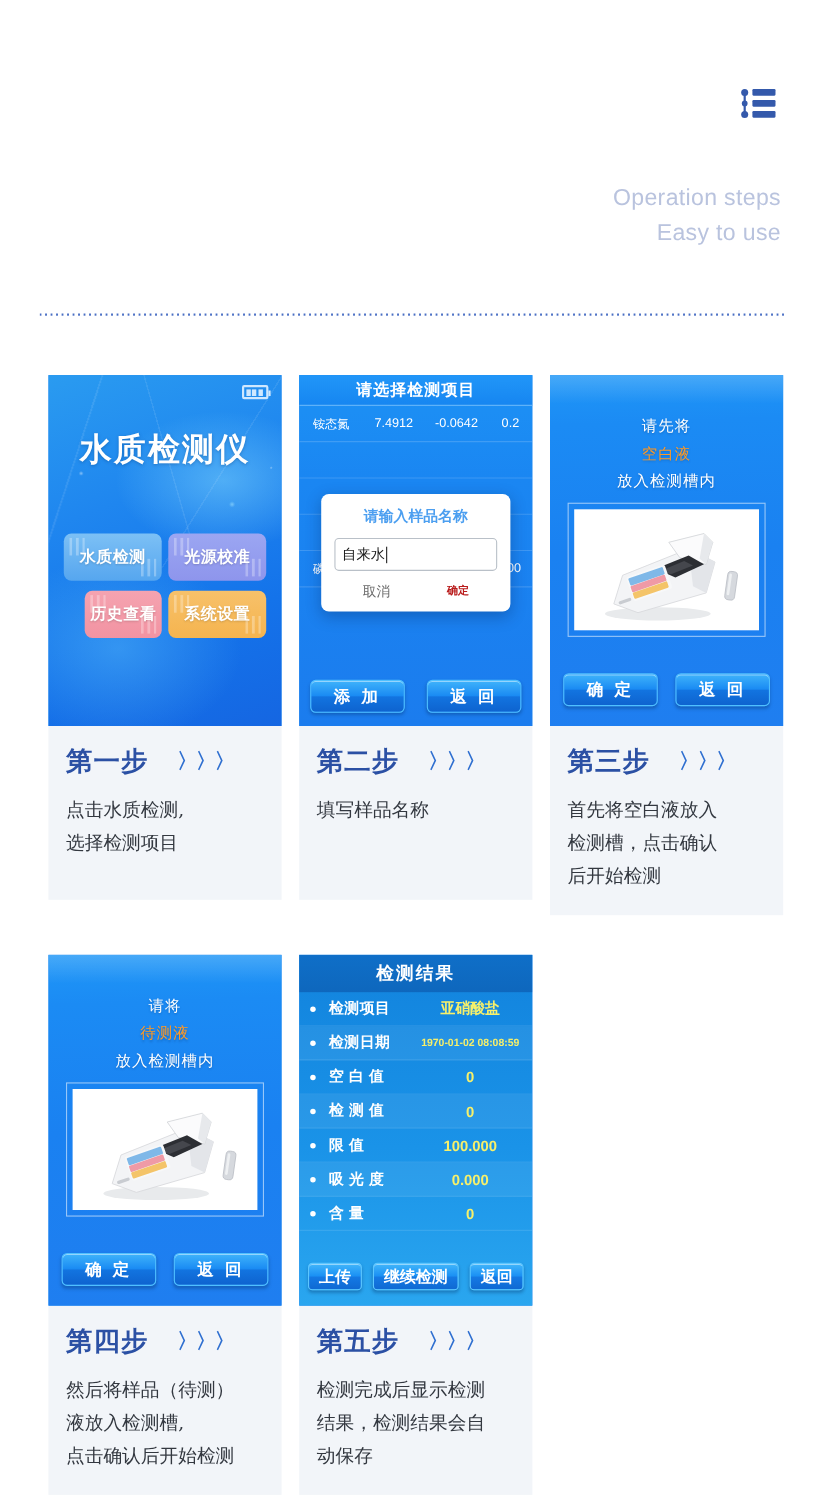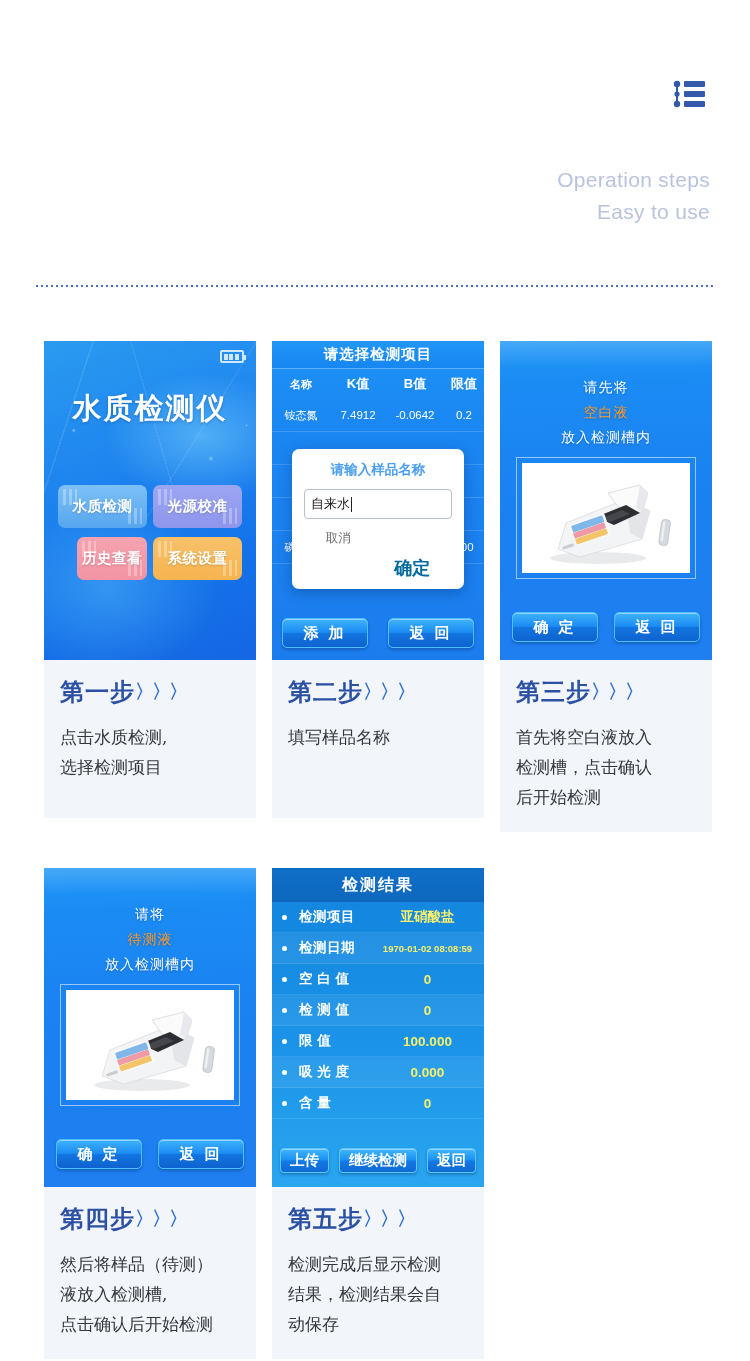--- a/index.html
+++ b/index.html
@@ -56,21 +56,21 @@
     position: relative;
     width: 212px; height: 319px;
     overflow: hidden;
     background: #1a86f0;
   }
   .caption {
     background: #f2f5f9;
     padding: 16px 16px 20px 16px;
     min-height: 158px;
   }
-  .cap-head { display: flex; align-items: center; margin-bottom: 14px; }
+  .cap-head { display: flex; align-items: center; gap: 26px; margin-bottom: 14px; }
   .cap-step {
     font-family: "DejaVu Serif", "Liberation Serif", serif;
     font-weight: 700;
     font-size: 24px;
     color: #2b50a4;
     letter-spacing: 1px;
   }
   .cap-arrows { color: #2f6fd0; font-size: 19px; font-weight: 700; letter-spacing: -2px; }
   .cap-desc {
     font-family: "DejaVu Serif", "Liberation Serif", serif;
@@ -183,21 +183,21 @@
   }
   .dlg-title { text-align: center; color: #4c9ff0; font-size: 13.5px; font-weight: 700; margin-bottom: 10px; }
   .dlg-input {
     height: 30px; border: 1px solid #b9c0c8; border-radius: 4px;
     background: #fff; display: flex; align-items: center; padding: 0 6px;
     font-size: 13px; color: #1b1b1b; position: relative;
   }
   .dlg-input .caret { display:inline-block; width: 1px; height: 15px; background: #222; margin-left: 1px; }
   .dlg-actions { display: flex; justify-content: space-around; margin-top: 11px; }
   .dlg-cancel { color: #6a6a6a; font-size: 12.5px; }
-  .dlg-ok { color: #0369a1; font-size: 18px; font-weight: 700; margin-top: 26px; }
+  .dlg-ok { color: #b91c1c; font-size: 10px; font-weight: 700; }
 
   
   .s34 {
     position: absolute; inset: 0;
     background: linear-gradient(178deg,#1f97f7 0%,#1b8bf4 14%,#1a81f1 50%,#1f7ef0 100%);
   }
   .s34::before {
     content: ""; position: absolute; left: 0; right: 0; top: 0; height: 26px;
     background: linear-gradient(180deg,rgba(255,255,255,.18),rgba(255,255,255,0));
   }
@@ -319,26 +319,20 @@
 选择检测项目</div>
       </div>
     </div>
 
     <div class="step-card">
       <div class="phone">
         <div class="s2">
           <div class="s2-bar">请选择检测项目</div>
 
           <div class="s2-tbl">
-            <div class="trow head">
-              <span class="c0">名称</span>
-              <span>K值</span>
-              <span>B值</span>
-              <span>限值</span>
-            </div>
             <div class="trow">
               <span class="c0">铵态氮</span>
               <span>7.4912</span>
               <span>-0.0642</span>
               <span>0.2</span>
             </div>
             <div class="trow">
               <span class="c0"></span>
               <span></span>
               <span></span>

